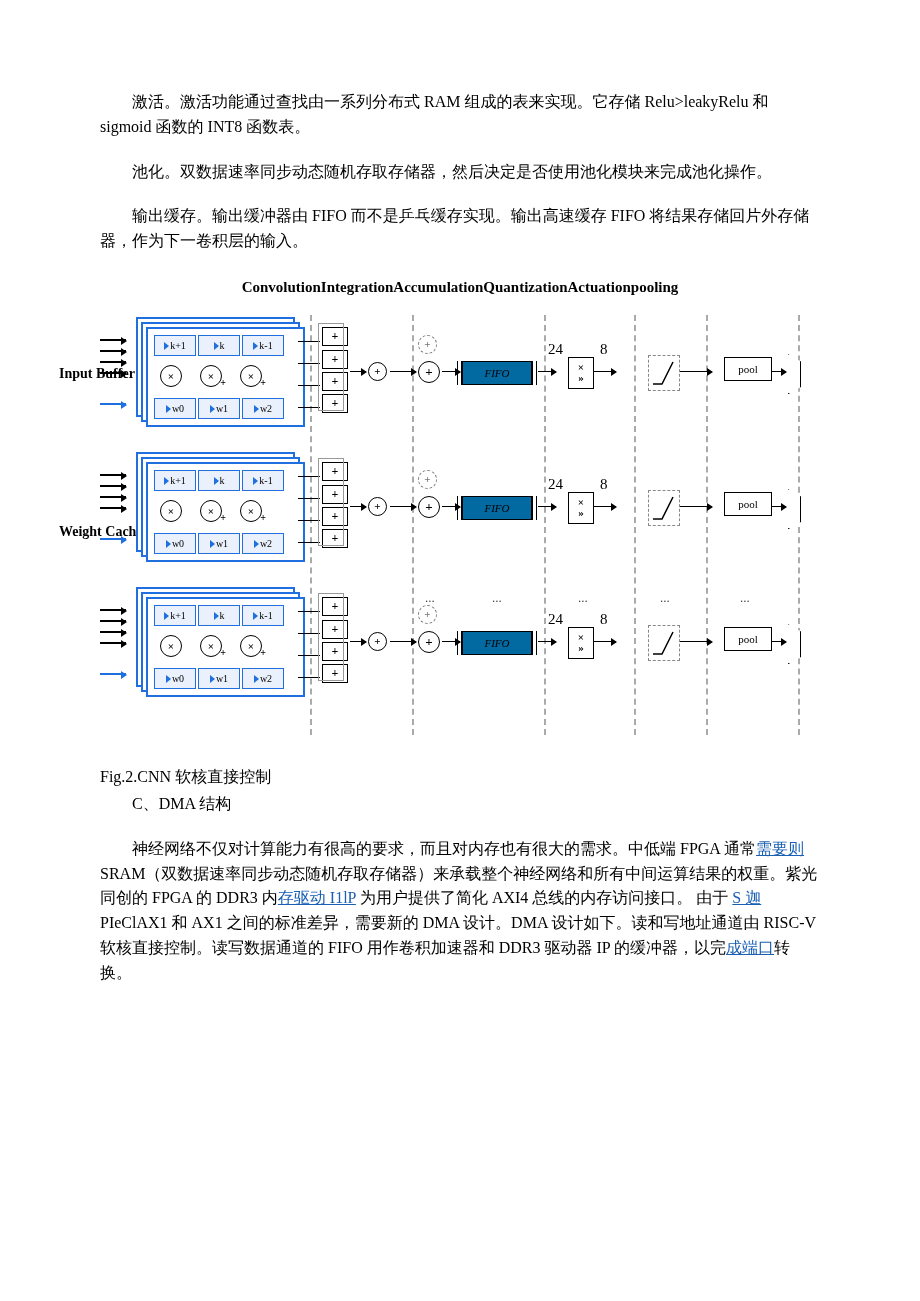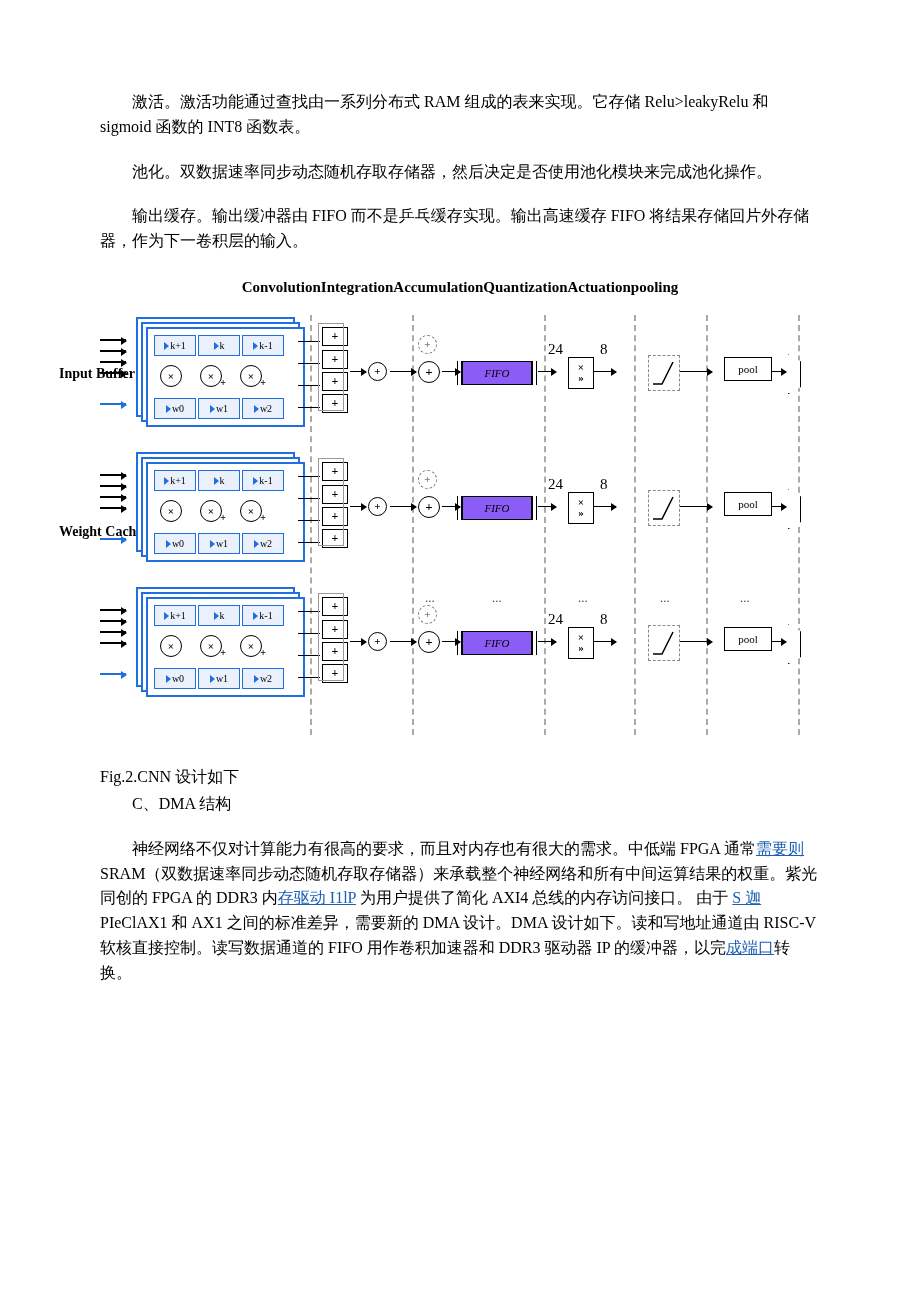--- a/index.html
+++ b/index.html
@@ -202,21 +202,21 @@
   }
   .cplus.small{ width:17px;height:17px;font-size:11px; }
   .cplus.dashed{ border-style:dashed; border-color:#777; color:#777; }
   
   .fifo {
     position:absolute;
     width:68px;height:22px;
     border:1.5px solid #000;
     display:flex;align-items:center;justify-content:center;
     font-style:italic;font-size:11px;
-    background:#8b5cf6;
+    background:#0369a1;
     top:46px;
   }
   .fifo::before, .fifo::after {
     content:'';position:absolute;top:-1px;bottom:-1px;width:3px;border:1.5px solid #000;border-top:none;border-bottom:none;
   }
   .fifo::before{ left:-6px;} .fifo::after{ right:-6px;}
   
   .quant {
     position:absolute;
     width:24px;height:30px;
@@ -549,18 +549,18 @@
         </svg>
       </div>
     <div class="harrow" style="left:580px;width:32px;top:56px"></div>
     <div class="pool" style="left:624px">pool</div>
       <div class="harrow" style="left:672px;width:14px;top:56px"></div>
       <div class="out-mux" style="left:688px"></div>
   </div>
 
 </div>
 
-<div class="caption">Fig.2.CNN 设计如下</div>
+<div class="caption">Fig.2.CNN 软核直接控制</div>
 <div class="subcaption">C、DMA 结构</div>
 
 <p class="para">
   <span>神经网络不仅对计算能力有很高的要求，而且对内存也有很大的需求。中低端 FPGA 通常</span><span class="link">需要则</span><span> SRAM（双数据速率同步动态随机存取存储器）来承载整个神经网络和所有中间运算结果的权重。紫光同创的 FPGA 的 DDR3 内</span><span class="link">存驱动 I1lP</span><span> 为用户提供了简化 AXI4 总线的内存访问接口。    由于 </span><span class="link">S 迦</span><span> PIeClAX1 和 AX1 之间的标准差异，需要新的 DMA 设计。DMA 设计如下。读和写地址通道由 RISC-V 软核直接控制。读写数据通道的 FIFO 用作卷积加速器和 DDR3 驱动器 IP 的缓冲器，以完</span><span class="link">成端口</span><span>转换。</span>
 </p>
 
 </body></html>

